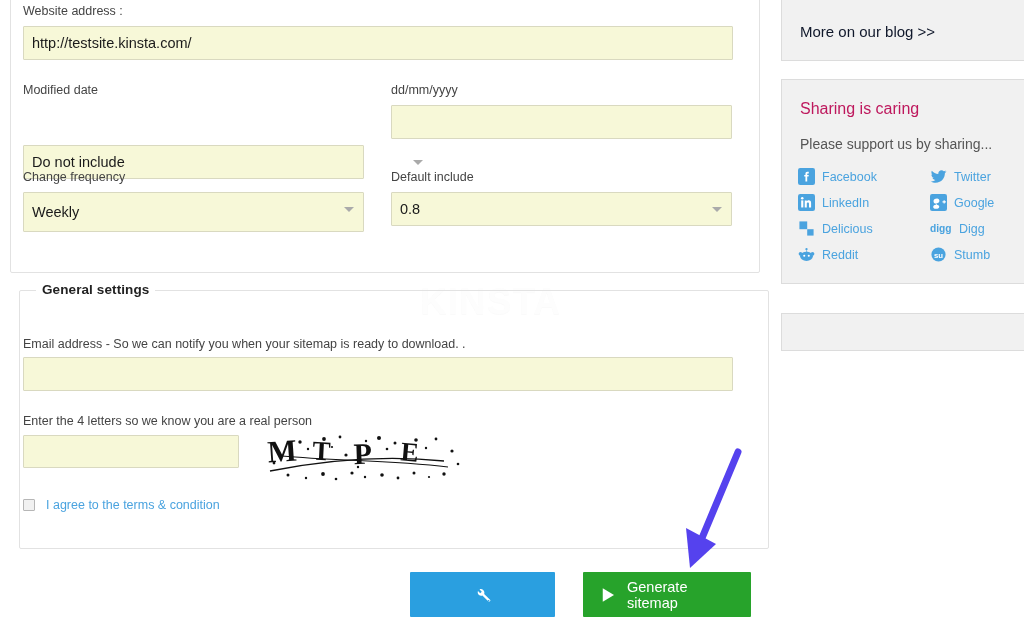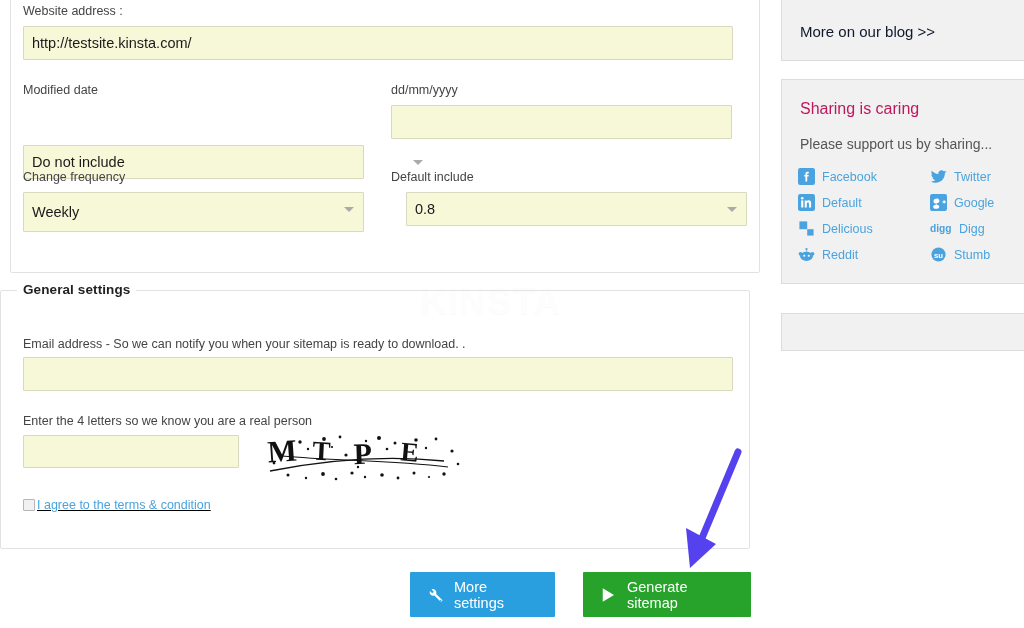--- a/index.html
+++ b/index.html
@@ -47,21 +47,21 @@
 
   
   .fieldset {
     position: absolute;
     border: 1px solid #e2e2e2;
     border-radius: 2px;
     background: transparent;
     box-sizing: border-box;
   }
   #fs-sitemap { left: 10px; top: -120px; width: 750px; height: 393px; }
-  #fs-general { left: 0; top: 290px; width: 750px; height: 259px; }
+  #fs-general { left: 19px; top: 290px; width: 750px; height: 259px; }
 
   .legend {
     position: absolute;
     top: -9px;
     left: 16px;
     background: #ffffff;
     padding: 0 6px;
     font-size: 13.5px;
     font-weight: bold;
     color: #222222;
@@ -118,22 +118,21 @@
   }
   .captcha svg { display: block; }
 
   
   .terms-row {
     position: absolute;
     left: 23px;
     top: 498px;
     display: flex;
     align-items: center;
-    gap: 2px;
-    text-decoration: underline;
+    gap: 11px;
   }
   .cbox {
     width: 12px;
     height: 12px;
     box-sizing: border-box;
     border: 1px solid #b6b6b6;
     background: #f1f1f1;
     border-radius: 1px;
     display: inline-block;
   }
@@ -274,21 +273,21 @@
     <div class="fld-label" style="left:391px; top:83px;">dd/mm/yyyy</div>
     <input class="txtinput" type="text" style="left: 391px; top: 105px; width: 341px; height: 34px;" placeholder="">
 
     <div class="fld-label" style="left:23px; top:170px;">Change frequency</div>
     <div class="sel-wrap" style="left:23px; top:192px; width:341px; height:34px;">
       <input class="selinput" type="text" readonly="" style="left: 0px; top: 0px; width: 341px; height: 40px;" value="Weekly">
       <span class="sel-arrow"></span>
     </div>
 
     <div class="fld-label" style="left:391px; top:170px;">Default include</div>
-    <div class="sel-wrap" style="left:391px; top:192px; width:341px; height:34px;margin-left:15px;">
+    <div class="sel-wrap" style="left:391px; top:192px; width:341px; height:34px;">
       <input class="selinput" type="text" readonly="" style="left: 0px; top: 0px; width: 341px; height: 34px;" value="0.8">
       <span class="sel-arrow"></span>
     </div>
 
     <div class="fieldset" id="fs-general">
       <div class="legend">General settings</div>
     </div>
 
     <div class="fld-label" style="left:23px; top:337px;">Email address - So we can notify you when your sitemap is ready to download. .</div>
     <input class="txtinput" type="text" style="left: 23px; top: 357px; width: 710px; height: 34px;" placeholder="">
@@ -342,21 +341,20 @@
     <div class="terms-row">
       <span class="cbox"></span>
       <span class="terms-link">I agree to the terms &amp; condition</span>
     </div>
 
     <div class="btn" id="btn-more">
       <svg width="18" height="18" viewBox="0 0 24 24" aria-hidden="true">
         <path fill="#ffffff" d="M21.7 18.6l-8.1-8.1c.6-1.7.2-3.6-1.1-4.9C11.1 4.2 9.1 3.8 7.4 4.5l3 3-2.1 2.1-3-3C4.6 8.3 5 10.3 6.3 11.6c1.3 1.3 3.2 1.7 4.9 1.1l8.1 8.1c.4.4 1 .4 1.4 0l1-1c.4-.4.4-1 0-1.2z"></path>
         <circle cx="19.5" cy="19.6" r="1.1" fill="#2a9fe0"></circle>
       </svg>
-      <span>More settings</span>
     </div>
 
     <div class="btn" id="btn-generate">
       <svg width="18" height="18" viewBox="0 0 24 24" aria-hidden="true">
         <path fill="#ffffff" d="M5 3 L20 12 L5 21 Z"></path>
       </svg>
       <span>Generate sitemap</span>
     </div>
 
     <svg class="arrow-annot" viewBox="0 0 110 135" aria-hidden="true">
@@ -393,21 +391,21 @@
           <span>Twitter</span>
         </a>
 
         <a class="share-item">
           <svg class="ico" viewBox="0 0 24 24" aria-hidden="true">
             <rect width="24" height="24" rx="3" fill="#4aa3df"></rect>
             <rect x="4.5" y="9" width="3" height="10" fill="#ffffff"></rect>
             <circle cx="6" cy="6" r="1.8" fill="#ffffff"></circle>
             <path fill="#ffffff" d="M9.5 9h2.9v1.4c.5-.9 1.5-1.6 2.9-1.6 2.2 0 3.2 1.4 3.2 3.8V19h-3v-5.1c0-1.3-.5-2-1.6-2-1 0-1.5.7-1.5 2V19h-2.9V9z"></path>
           </svg>
-          <span>Default</span>
+          <span>LinkedIn</span>
         </a>
 
         <a class="share-item">
           <svg class="ico" viewBox="0 0 24 24" aria-hidden="true">
             <rect width="24" height="24" rx="3" fill="#4aa3df"></rect>
             <path fill="#ffffff" d="M10 6.2c2 0 3.3 1.4 3.3 3.4 0 2.3-1.6 3.4-3.3 3.4-.3 0-.5 0-.8-.1-.2.3-.3.6-.3.9 0 .6.4.8 1.1 1.2l1 .5c1.3.6 2.1 1.2 2.1 2.5 0 1.6-1.6 2.9-4.4 2.9-2.4 0-4.2-.9-4.2-2.7 0-1.7 2-2.9 3.9-2.9h.3c-.3-.3-.5-.7-.5-1.1 0-.2.1-.5.2-.7-2.1-.1-3.4-1.5-3.4-3.4C4.9 7.6 6.8 6.2 10 6.2z"></path>
             <path fill="#ffffff" d="M19.2 8.7h1.6v1.6h1.6v1.6h-1.6v1.6h-1.6v-1.6h-1.6v-1.6h1.6z"></path>
           </svg>
           <span>Google</span>
         </a>

